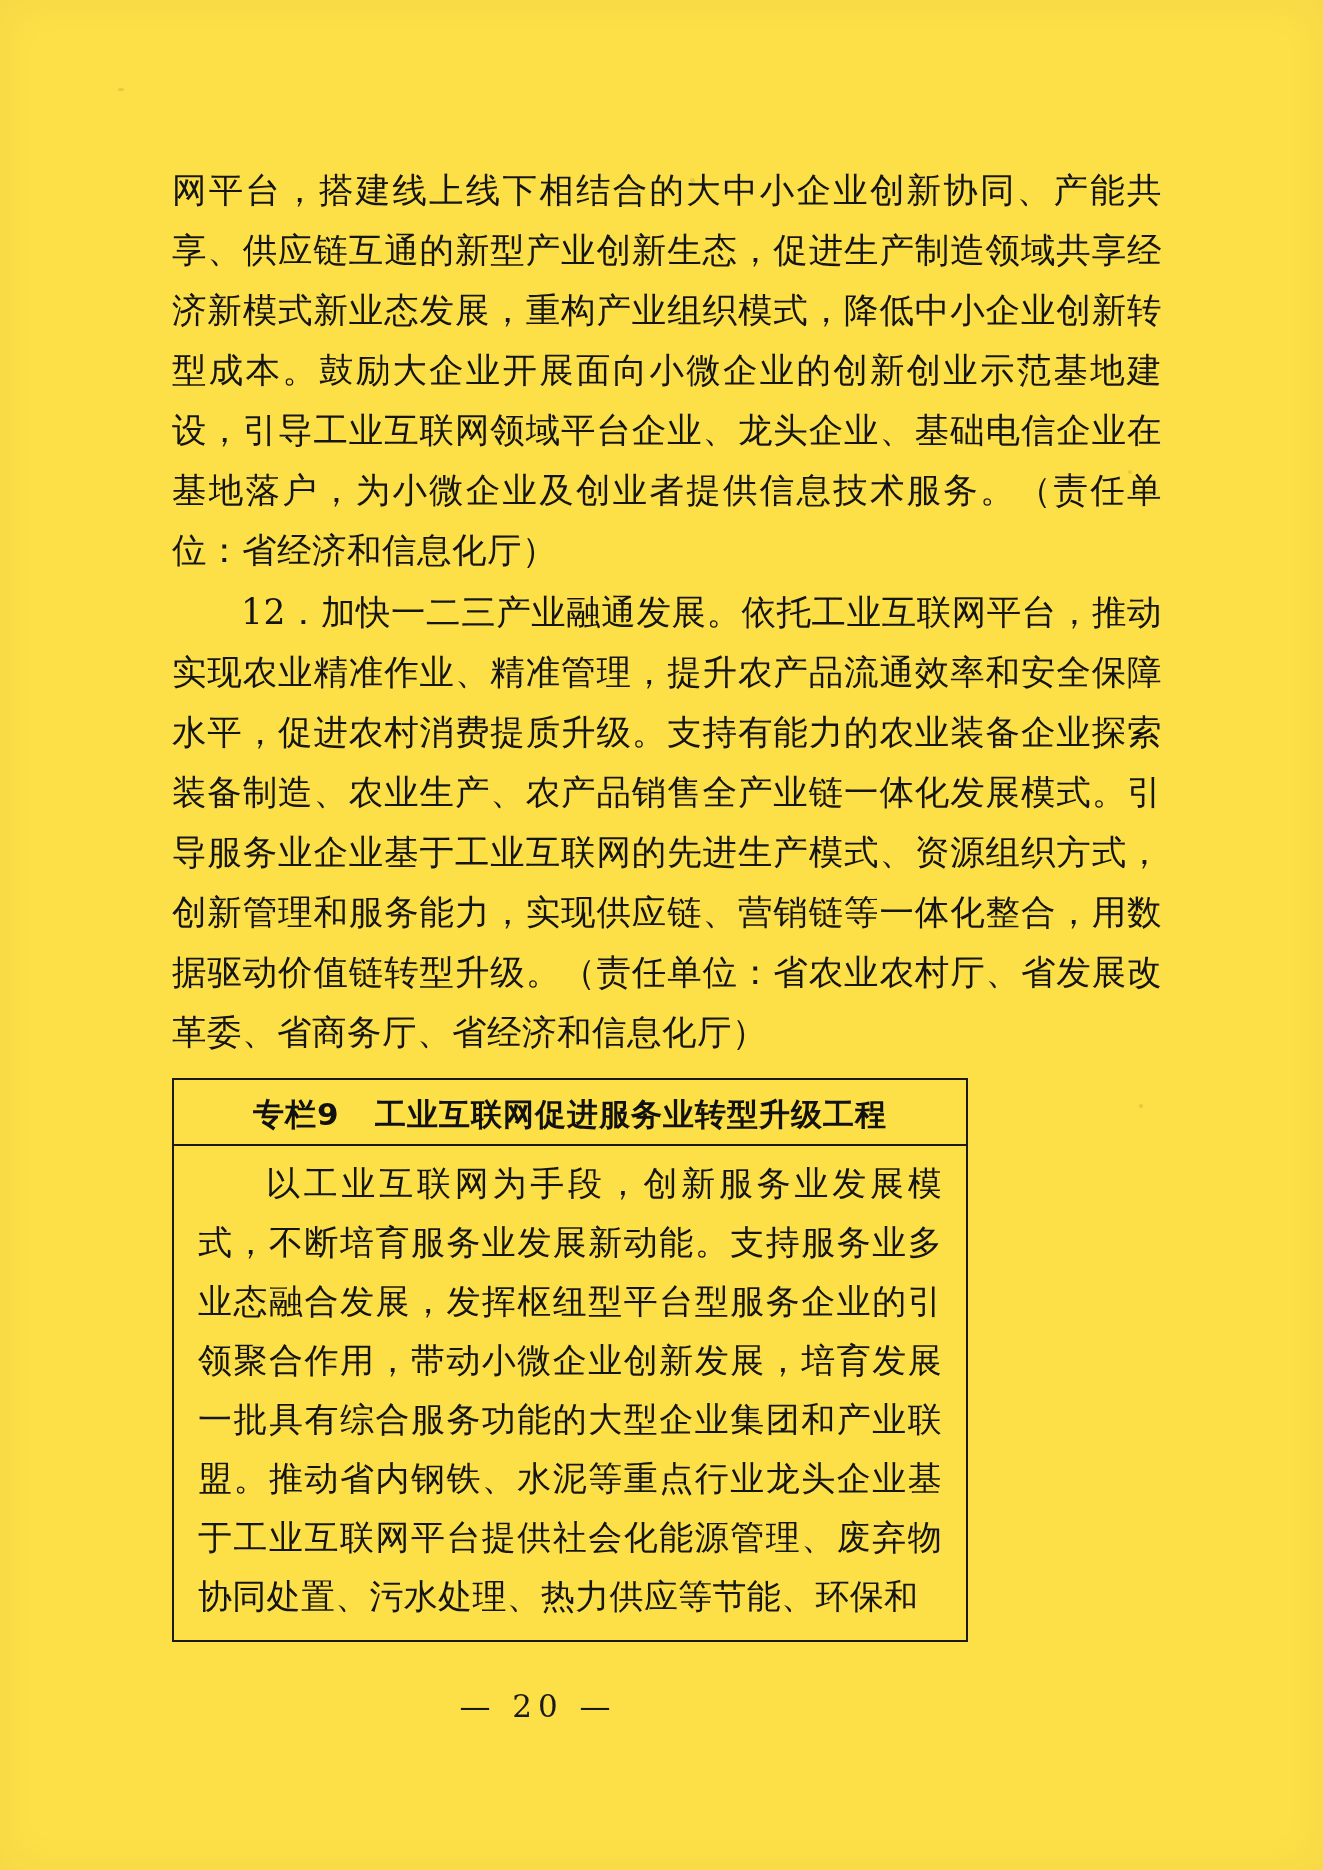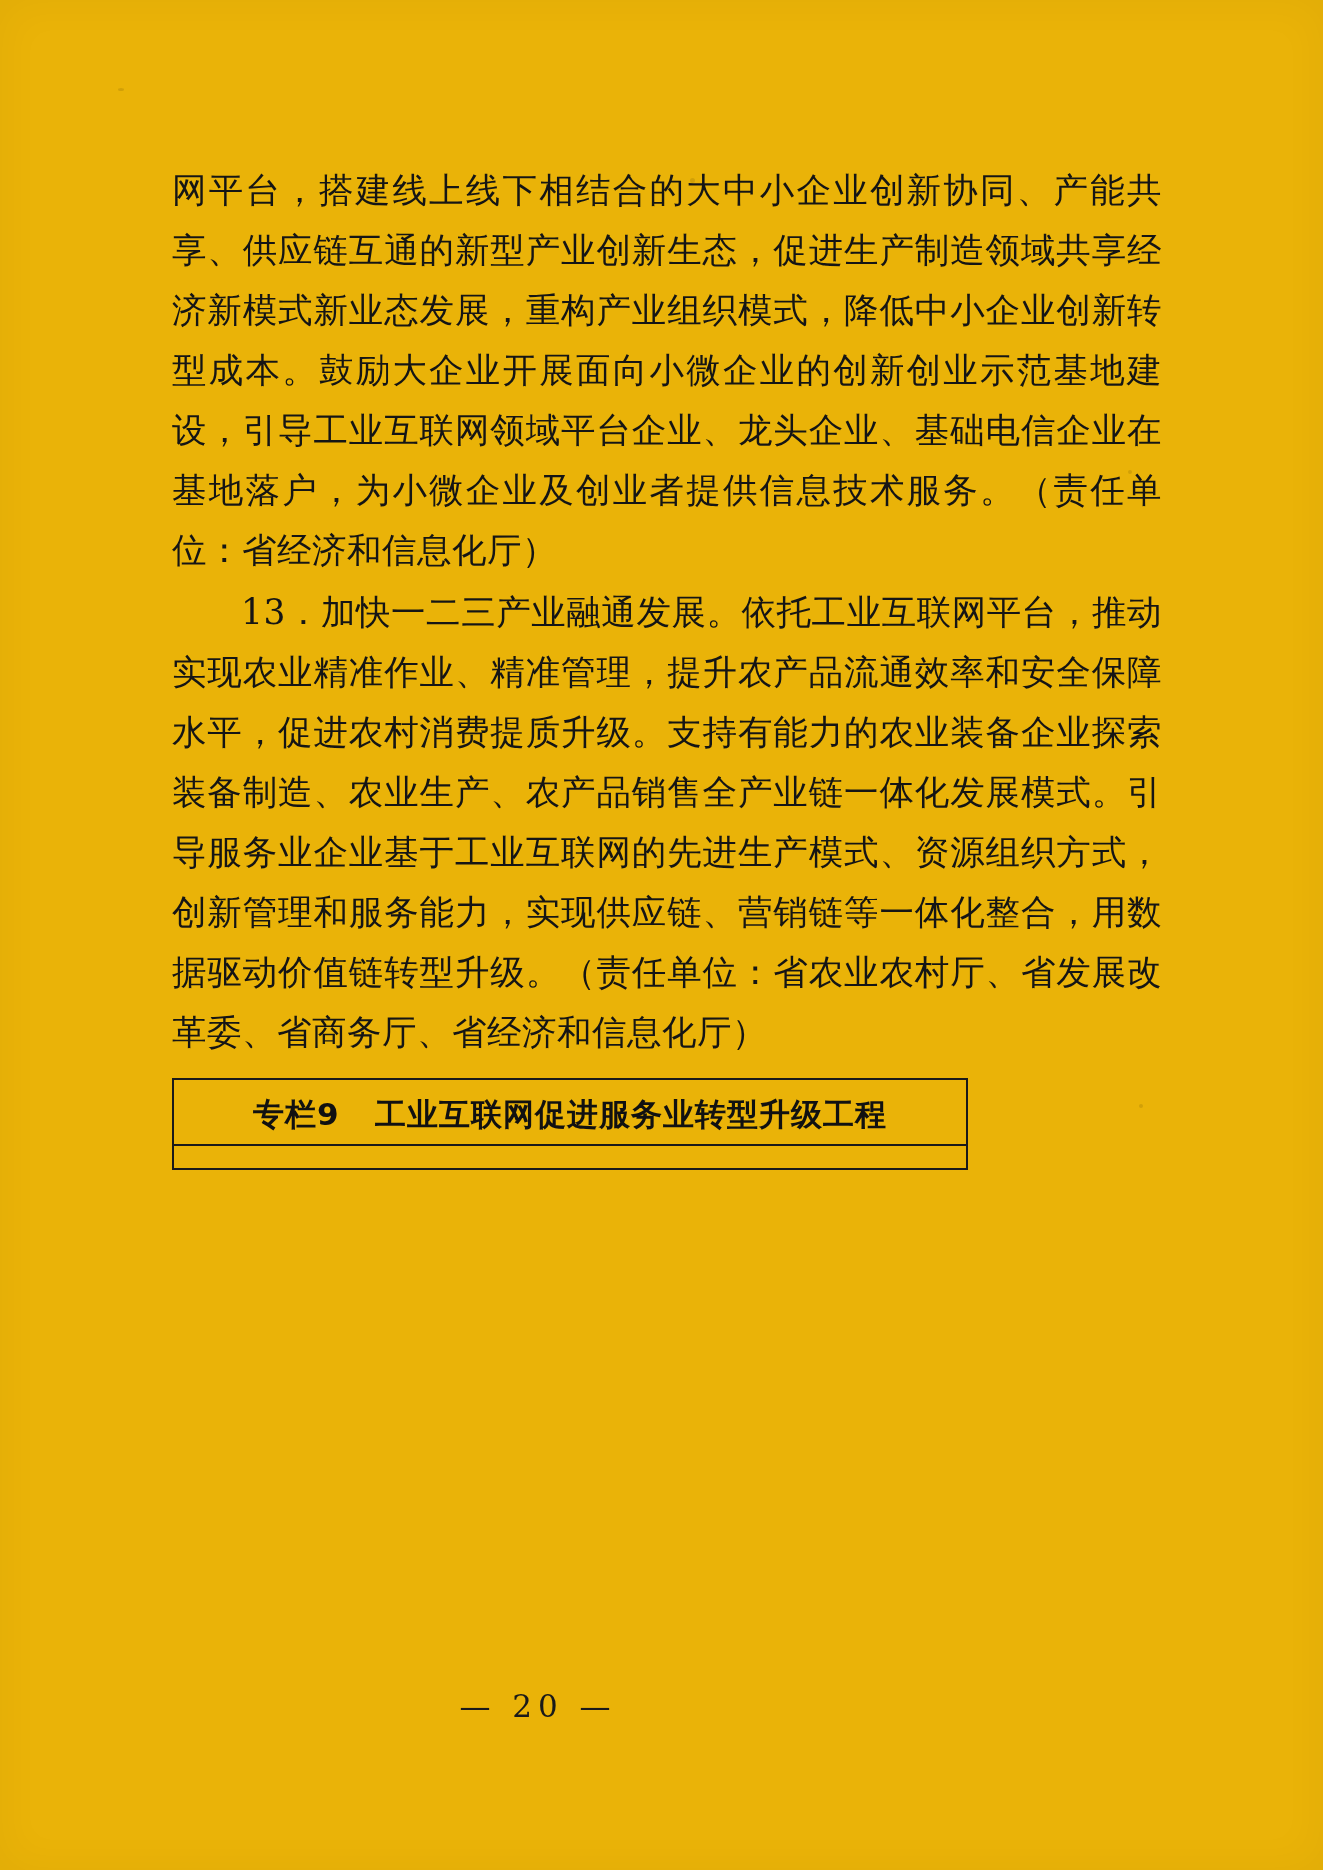--- a/index.html
+++ b/index.html
@@ -13,21 +13,21 @@
     position: relative;
     font-family: "DejaVu Serif", serif;
     color: #121212;
     overflow: hidden;
   }
   .page {
     position: absolute;
     top: 0; left: 0;
     width: 1323px;
     height: 1870px;
-    background: #eab308;
+    background: #fde047;
   }
   
   .page::before {
     content: "";
     position: absolute;
     top: 0; left: 0; right: 0; bottom: 0;
     box-shadow: inset 0 0 46px rgba(0,0,0,0.045);
     pointer-events: none;
   }
   .content {
@@ -106,25 +106,26 @@
 </style>
 </head>
 <body>
 
 <div class="page">
 
   <div class="content">
 
     <p class="para">网平台，搭建线上线下相结合的大中小企业创新协同、产能共享、供应链互通的新型产业创新生态，促进生产制造领域共享经济新模式新业态发展，重构产业组织模式，降低中小企业创新转型成本。鼓励大企业开展面向小微企业的创新创业示范基地建设，引导工业互联网领域平台企业、龙头企业、基础电信企业在基地落户，为小微企业及创业者提供信息技术服务。（责任单位：省经济和信息化厅）</p>
 
-    <p class="para indent">13．加快一二三产业融通发展。依托工业互联网平台，推动实现农业精准作业、精准管理，提升农产品流通效率和安全保障水平，促进农村消费提质升级。支持有能力的农业装备企业探索装备制造、农业生产、农产品销售全产业链一体化发展模式。引导服务业企业基于工业互联网的先进生产模式、资源组织方式，创新管理和服务能力，实现供应链、营销链等一体化整合，用数据驱动价值链转型升级。（责任单位：省农业农村厅、省发展改革委、省商务厅、省经济和信息化厅）</p>
+    <p class="para indent">12．加快一二三产业融通发展。依托工业互联网平台，推动实现农业精准作业、精准管理，提升农产品流通效率和安全保障水平，促进农村消费提质升级。支持有能力的农业装备企业探索装备制造、农业生产、农产品销售全产业链一体化发展模式。引导服务业企业基于工业互联网的先进生产模式、资源组织方式，创新管理和服务能力，实现供应链、营销链等一体化整合，用数据驱动价值链转型升级。（责任单位：省农业农村厅、省发展改革委、省商务厅、省经济和信息化厅）</p>
 
     <div class="box">
       <div class="box-title">专栏9   工业互联网促进服务业转型升级工程</div>
       <div class="box-sep"></div>
+      <p class="box-para">以工业互联网为手段，创新服务业发展模式，不断培育服务业发展新动能。支持服务业多业态融合发展，发挥枢纽型平台型服务企业的引领聚合作用，带动小微企业创新发展，培育发展一批具有综合服务功能的大型企业集团和产业联盟。推动省内钢铁、水泥等重点行业龙头企业基于工业互联网平台提供社会化能源管理、废弃物协同处置、污水处理、热力供应等节能、环保和</p>
     </div>
 
   </div>
 
   <div class="footer">
     <span class="page-number">— 20 —</span>
   </div>
 
   <div class="speck" style="left:690px; top:178px; width:5px; height:5px;"></div>
   <div class="speck" style="left:1128px; top:470px; width:4px; height:4px;"></div>

